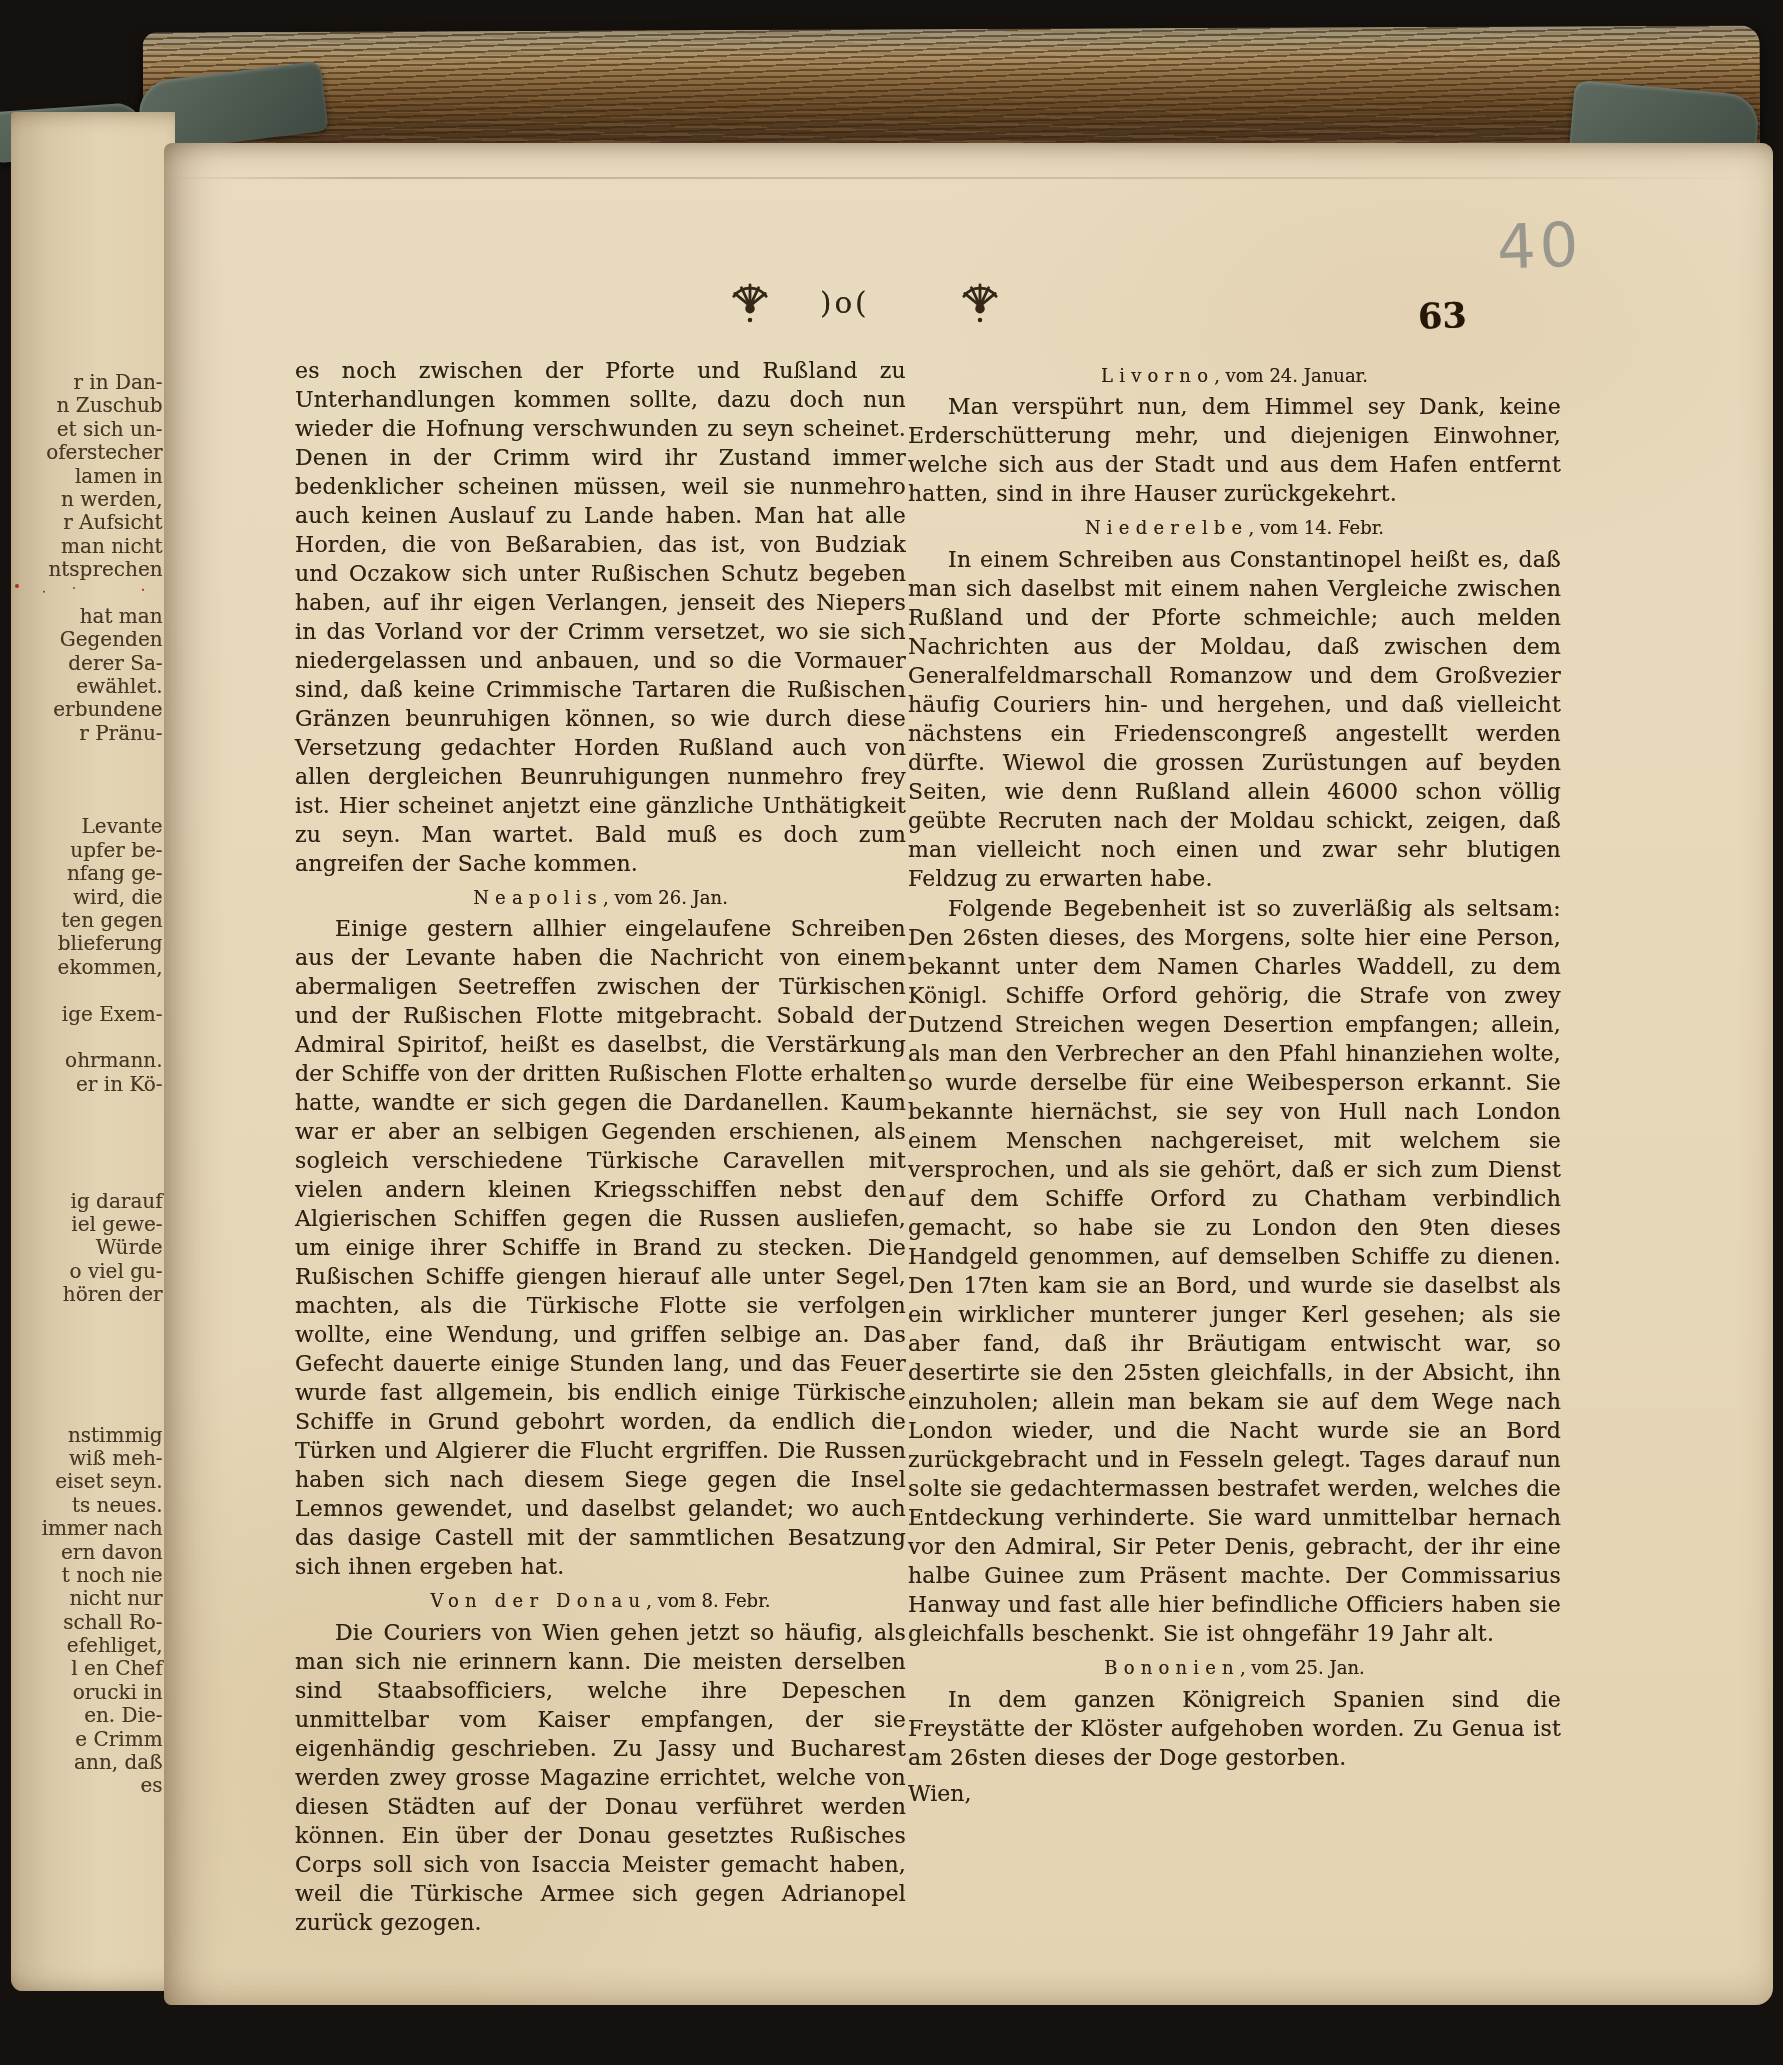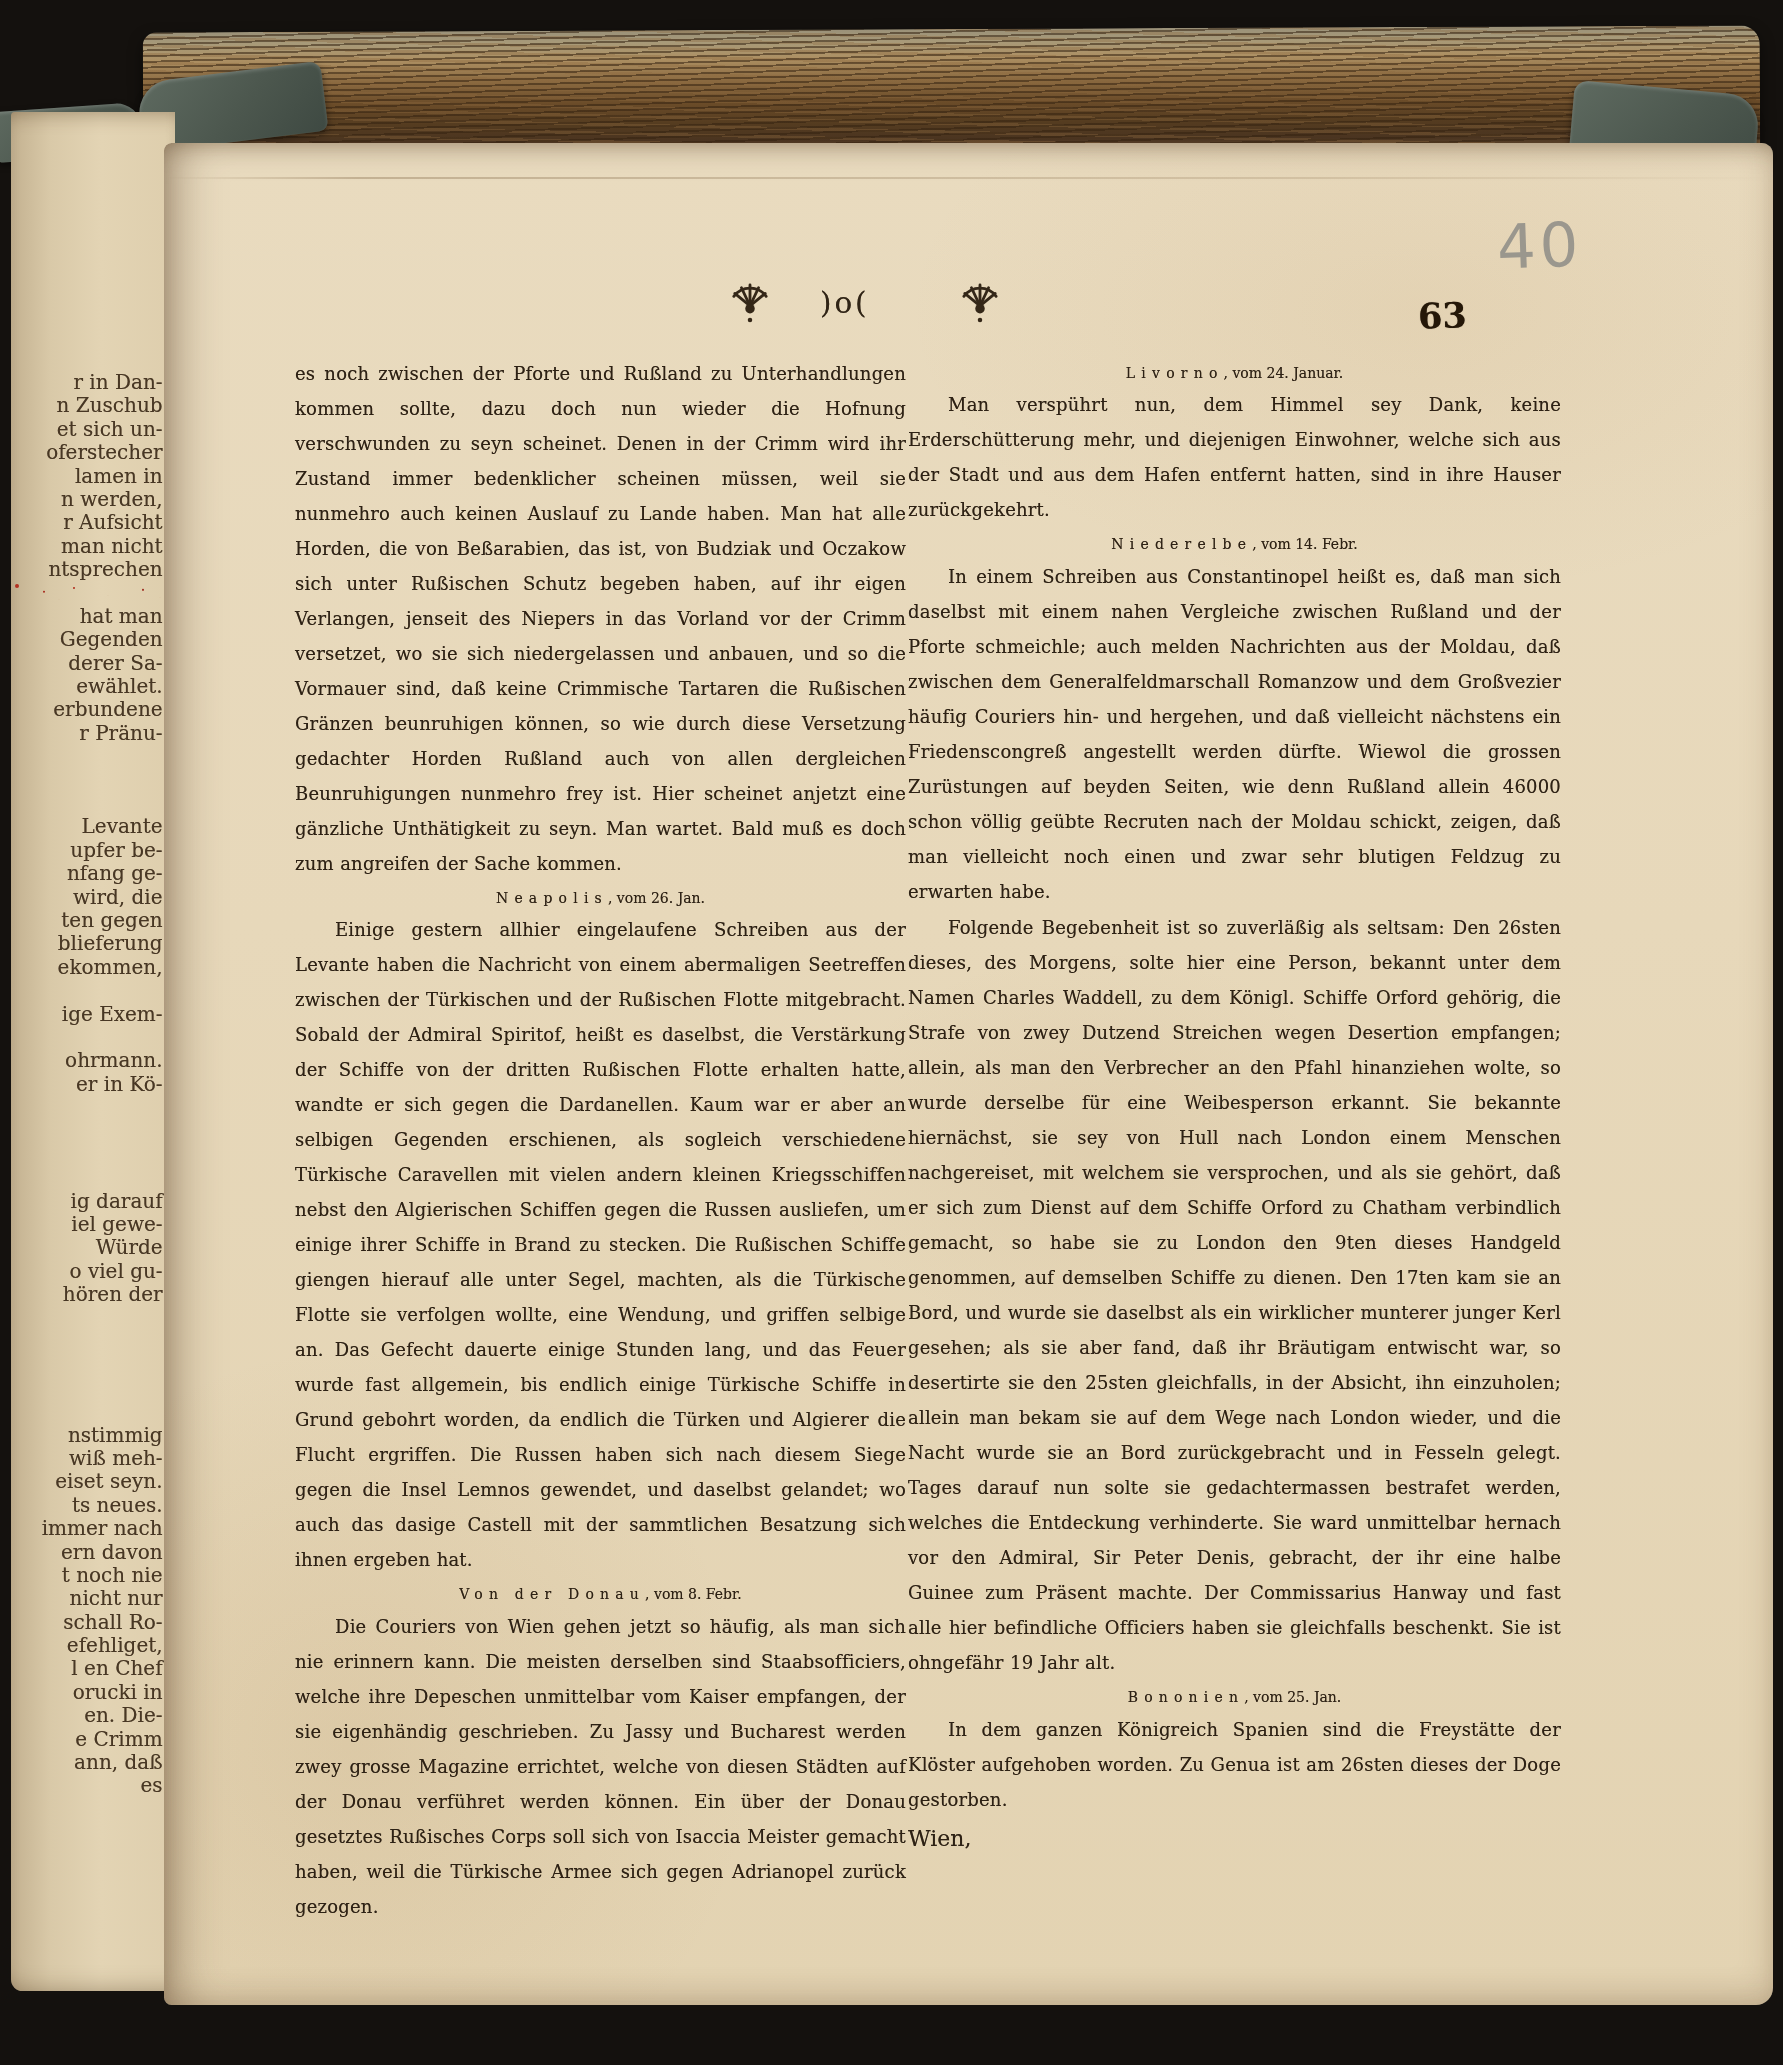--- a/index.html
+++ b/index.html
@@ -57,25 +57,25 @@
   .page-number{position:absolute;left:1254px;top:152px;font-size:35px;font-weight:700;
     color:#241708;transform:rotate(-2deg);text-shadow:0 0 0.7px rgba(36,23,8,.6);}
   .stamp{position:absolute;left:1333px;top:67px;font-family:"DejaVu Sans",sans-serif;
     font-size:61px;font-weight:400;color:#8e8d87;opacity:.85;letter-spacing:3.8px;transform:rotate(-2deg);}
 
   
   .text-block{position:absolute;left:131px;top:213px;width:1431px;}
   .col{position:absolute;top:0;color:#2d2114;}
   .col-left{left:0;width:611px;}
   .col-right{left:613px;width:653px;}
-  .para{margin:0 0 1.9px;font-size:18px;line-height:35px;text-align:justify;
+  .para{margin:0 0 1.9px;font-size:22px;line-height:29px;text-align:justify;
     color:#2d2114;text-shadow:0 0 0.5px rgba(45,33,20,.55);word-spacing:0.5px;letter-spacing:0.2px;
     hyphens:auto;-webkit-hyphens:auto;}
   .para.indent{text-indent:40px;}
-  .heading{margin:8.6px 0 6.7px;font-size:14px;text-align:center;color:#2d2114;
+  .heading{margin:8.6px 0 6.7px;font-size:18px;text-align:center;color:#2d2114;
     text-shadow:0 0 0.5px rgba(45,33,20,.55);}
   .heading .sp{letter-spacing:6.2px;}
   .heading.two div{line-height:27.6px;}
   .catchword{margin-top:9.5px;font-size:22px;padding-right:3.8px;
     color:#2d2114;text-shadow:0 0 0.5px rgba(45,33,20,.55);}
 </style>
 </head>
 <body>
 
 <div class="scene">

